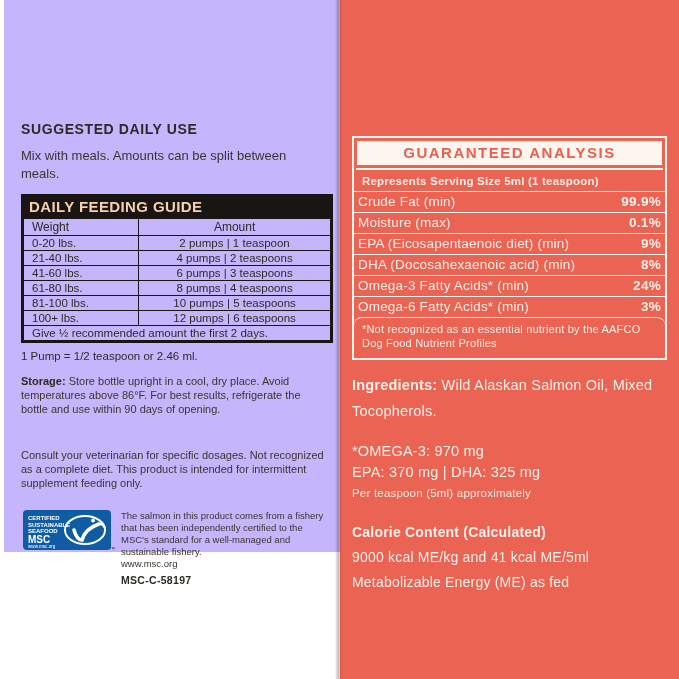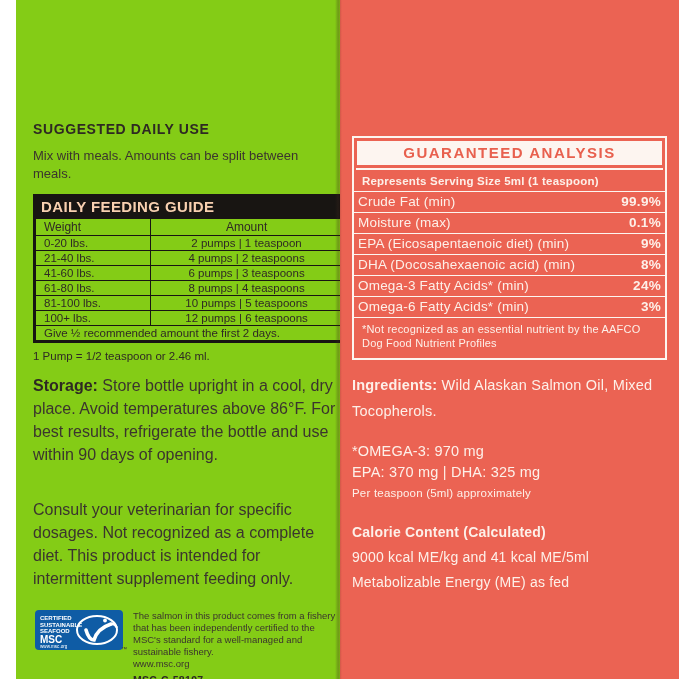--- a/index.html
+++ b/index.html
@@ -2,22 +2,22 @@
 <html><head>
 <meta charset="utf-8">
 <style>
   * { margin: 0; padding: 0; box-sizing: border-box; }
   html, body { width: 679px; height: 679px; overflow: hidden; }
   body { font-family: "Liberation Sans", sans-serif; }
   .page { position: relative; width: 679px; height: 679px; }
 
   
   .panel-left {
-    position: absolute; left: 16px; top: 0; width: 340px; height: 679px;
-    background: #84cc16; color: #3B352E;
+    position: absolute; left: 4px; top: 0; width: 340px; height: 552px;
+    background: #c4b5fd; color: #3B352E;
     padding: 121px 12px 0 17px;
   }
   .left-heading {
     font-size: 14px; font-weight: bold; letter-spacing: .6px;
     color: #2E2923; margin-bottom: 10px;
   }
   .intro { font-size: 13px; line-height: 18px; width: 302px; margin-bottom: 11px; }
 
   .fg { width: 312px; border: 2px solid #181512; margin-bottom: 7px; }
   .fg-title {
@@ -27,21 +27,21 @@
   .fg table { width: 100%; border-collapse: collapse; font-size: 11.5px; color: #2F2A24; }
   .fg th, .fg td { border: 1px solid #181512; padding: 1px 8px; height: 15px; font-weight: normal; }
   .fg th { font-size: 12px; }
   .fg .col-w { width: 37.5%; text-align: left; }
   .fg .col-a { text-align: center; }
   .fg td.fg-weight { text-align: left; }
   .fg td.fg-amount { text-align: center; }
   .fg tfoot td { text-align: left; }
 
   .pump-note { font-size: 11.5px; margin-bottom: 12px; color: #2F2A24; }
-  .body-text { font-size: 16px; line-height: 23px; width: 308px; margin-bottom: 14px; }
+  .body-text { font-size: 11px; line-height: 14px; width: 308px; margin-bottom: 14px; }
   .body-text b { font-weight: bold; color: #2E2923; }
   .consult { margin-top: 32px; margin-bottom: 18px; }
 
   .msc-row { display: flex; align-items: flex-start; margin-top: 20px; }
   .msc-logo-wrap { position: relative; width: 92px; flex: 0 0 92px; text-align: center; }
   .msc-logo-wrap .tm { position: absolute; right: -2px; bottom: 2px; font-size: 6px; color: #3B352E; }
   .msc-text { margin-left: 8px; width: 228px; color: #3B352E; }
   .msc-text .stmt { font-size: 9.5px; line-height: 12px; }
   .msc-text .url { font-size: 9.5px; line-height: 12px; }
   .msc-text .code { font-size: 10.5px; font-weight: bold; margin-top: 4px; letter-spacing: .3px; color: #2E2923; }
@@ -61,21 +61,21 @@
   .ga-rule { border-top: 2px solid #FDF5F0; margin: 0 2px; }
   .ga-note { font-size: 11.5px; font-weight: bold; padding: 5px 8px 4px; letter-spacing: .2px; }
   .ga-row {
     display: flex; justify-content: space-between; align-items: baseline;
     border-top: 1.5px solid #FDF5F0; padding: 2px 4px 3px; font-size: 13.5px;
   }
   .ga-label { letter-spacing: .2px; }
   .ga-value { font-weight: bold; letter-spacing: .3px; }
   .ga-footnote {
     border-top: 1.5px solid #FDF5F0; padding: 5px 8px 8px;
-    font-size: 11px; line-height: 13.5px; letter-spacing: .2px;
+    font-size: 11px; line-height: 13.5px; letter-spacing: .2px; border-radius: 8px;
   }
 
   .ingredients { margin-top: 12px; font-size: 14.5px; line-height: 26px; width: 315px; letter-spacing: .2px; }
   .ingredients b { font-weight: bold; }
   .omega { margin-top: 17px; font-size: 14.5px; line-height: 21px; letter-spacing: .2px; }
   .omega .small { font-size: 11.5px; line-height: 16px; margin-top: 2px; }
   .calorie { margin-top: 19px; font-size: 14px; line-height: 25px; letter-spacing: .2px; }
   .calorie .bold { font-weight: bold; }
 
   

